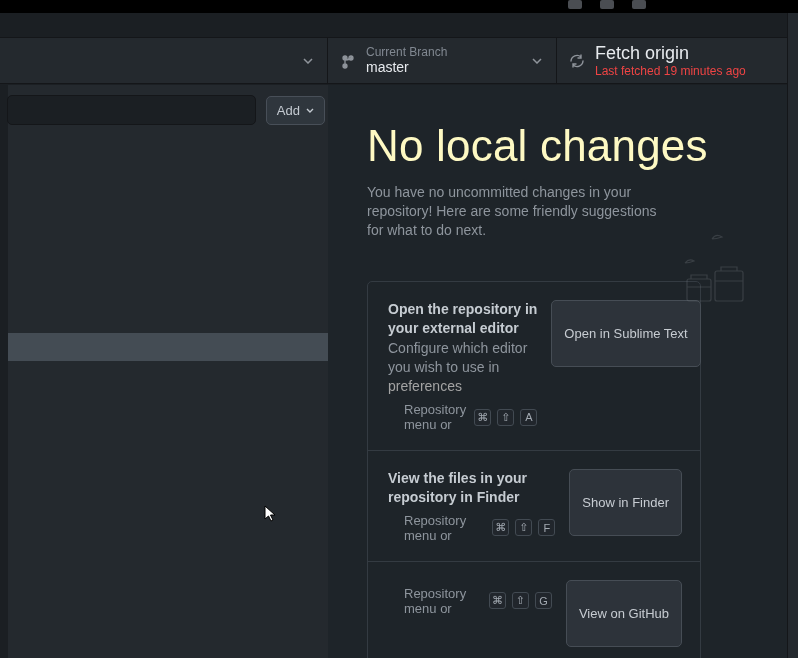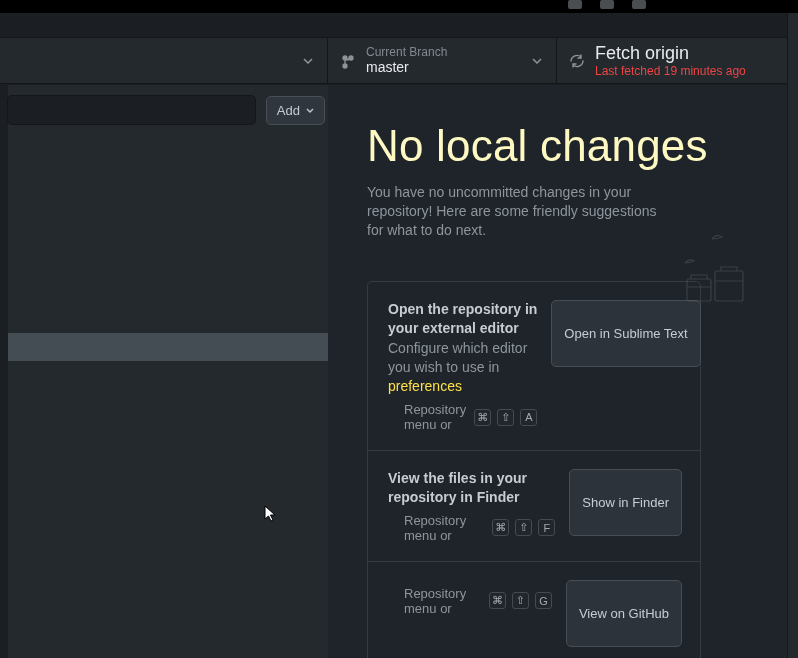--- a/index.html
+++ b/index.html
@@ -26,21 +26,21 @@
   .main { position:absolute; left:328px; top:85px; width:459px; height:573px; background:#1e2429; padding:36px 34px 0 39px; }
   .heading { font-size:44px; font-weight:300; color:#fef9c3; letter-spacing:0.2px; }
   .desc { font-size:14px; color:#8e959d; line-height:1.35; margin-top:12px; max-width:300px; }
   .illus { position:absolute; right:30px; top:136px; width:78px; height:90px; opacity:0.35; }
   .cards { margin-top:41px; border:1px solid #343b42; border-radius:5px; width:334px; }
   .card { padding:18px 18px 18px 20px; display:flex; align-items:flex-start; justify-content:space-between; gap:14px; border-bottom:1px solid #343b42; }
   .card:last-child { border-bottom:none; }
   .card-text { flex:1; }
   .card-title { font-size:14px; font-weight:600; color:#c6ccd2; line-height:1.35; }
   .card-sub { font-size:14px; color:#8e959d; line-height:1.35; margin-top:2px; }
-  .card-sub a { color:#fde047; text-decoration:none; }
+  .card-sub a { color:#a3a3a3; text-decoration:none; }
   .menu-hint { font-size:13px; color:#8e959d; margin-top:6px; display:flex; align-items:center; gap:6px;margin-left:16px; }
   .kbd { display:inline-flex; align-items:center; justify-content:center; min-width:17px; height:17px; padding:0 3px; border:1px solid #424a52; border-radius:3px; font-size:11px; color:#a3aab2; background:#21262c; }
   .card-btn { background:#2d333a; border:1px solid #464d55; color:#c7ccd2; font-size:13px; border-radius:5px; padding:25px 12px; white-space:nowrap; cursor:pointer; }
   .cursor { position:absolute; left:264px; top:505px; width:14px; height:18px; pointer-events:none; }
   svg { display:block; }
 </style>
 </head>
 <body>
 
 <div class="top-black">

